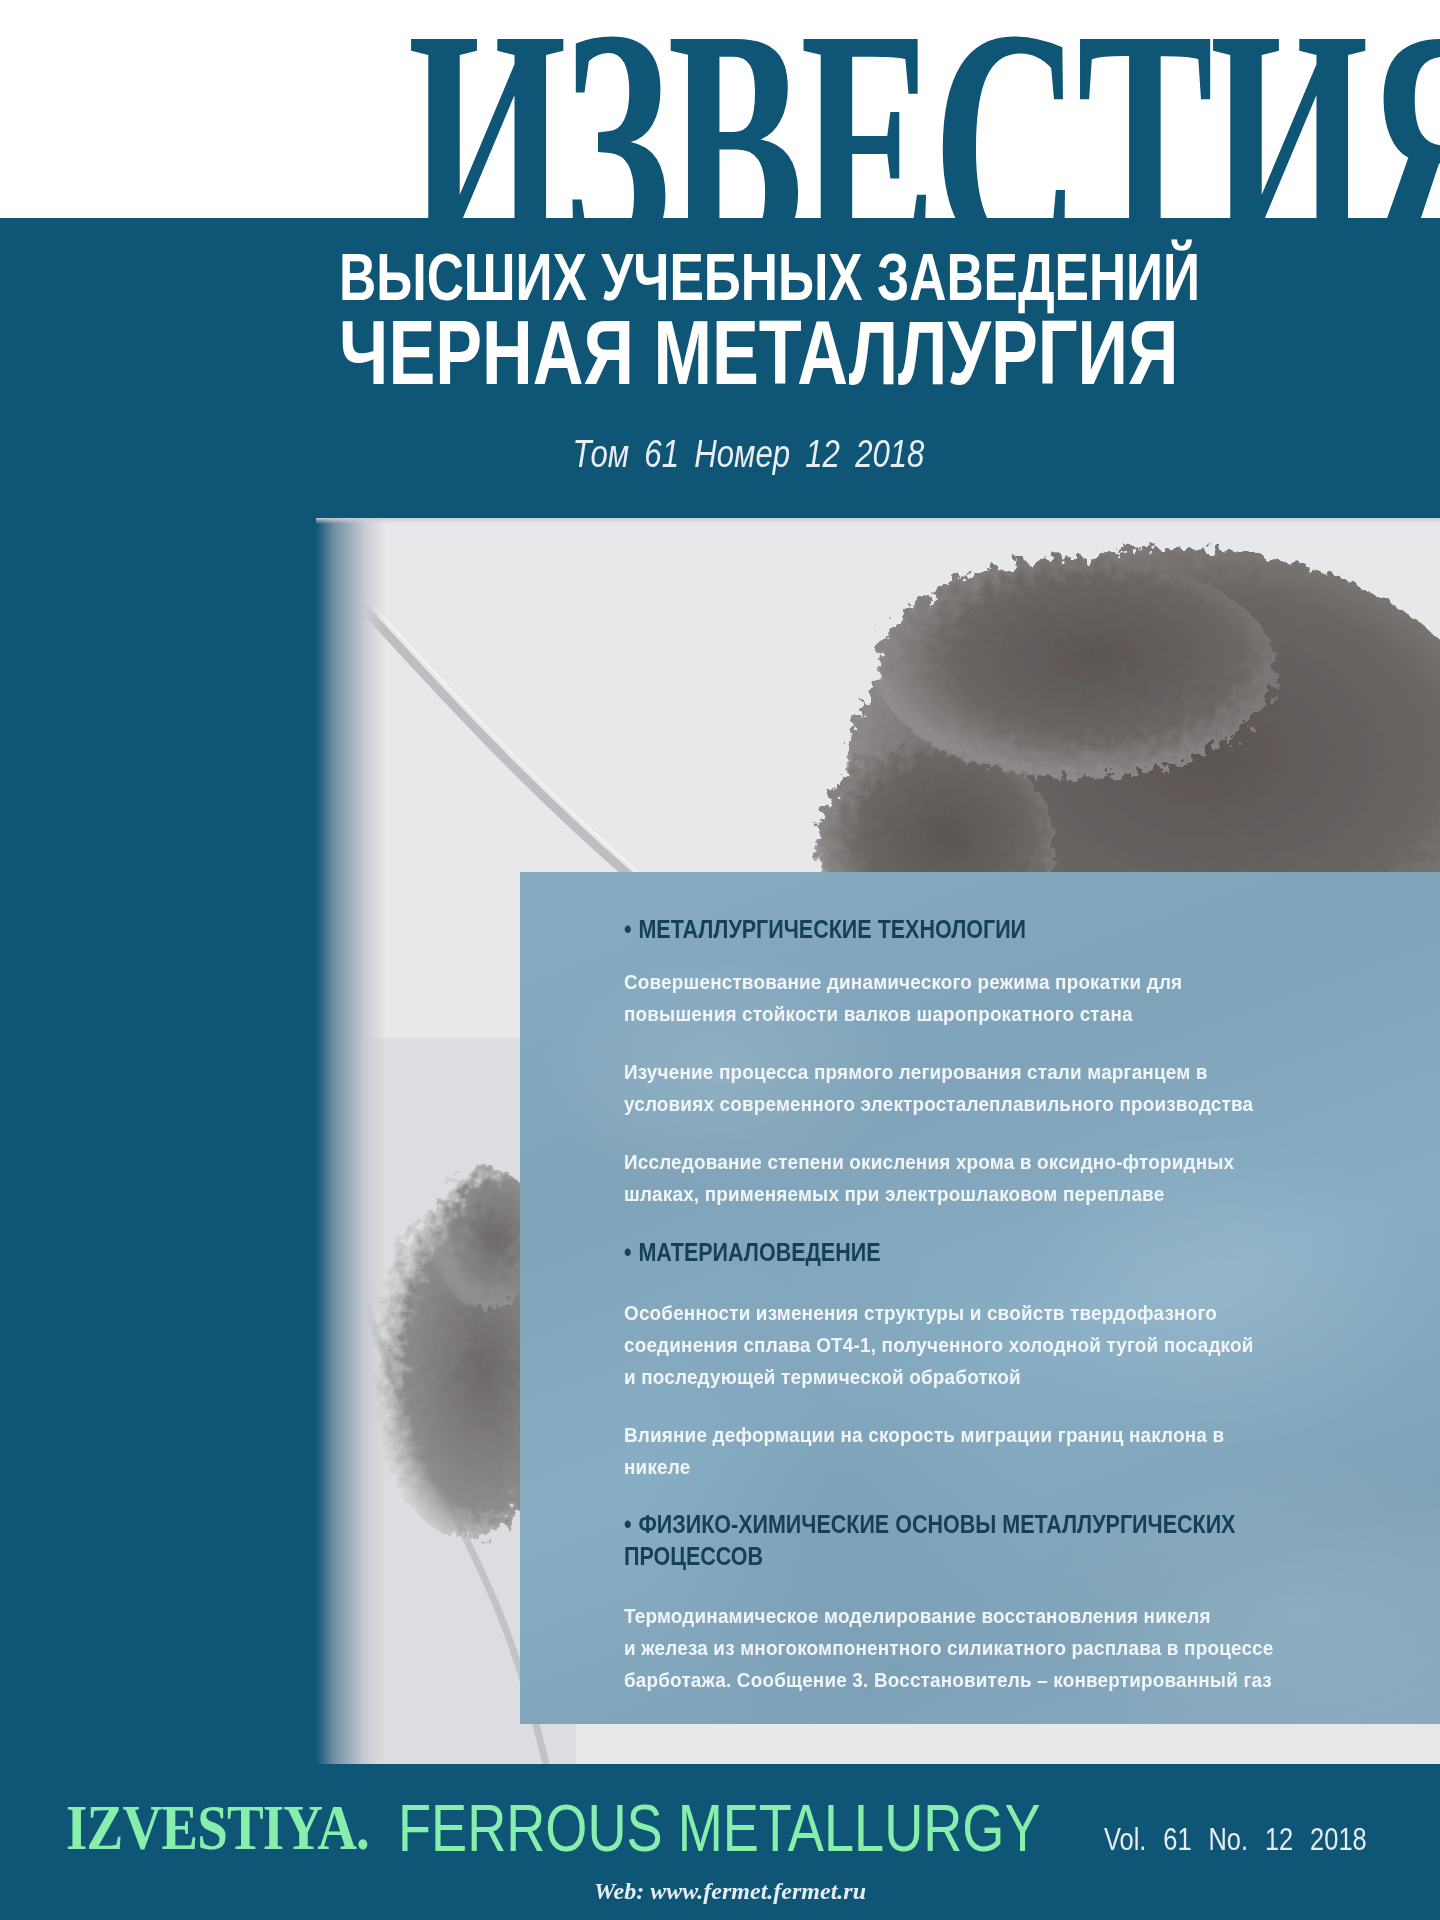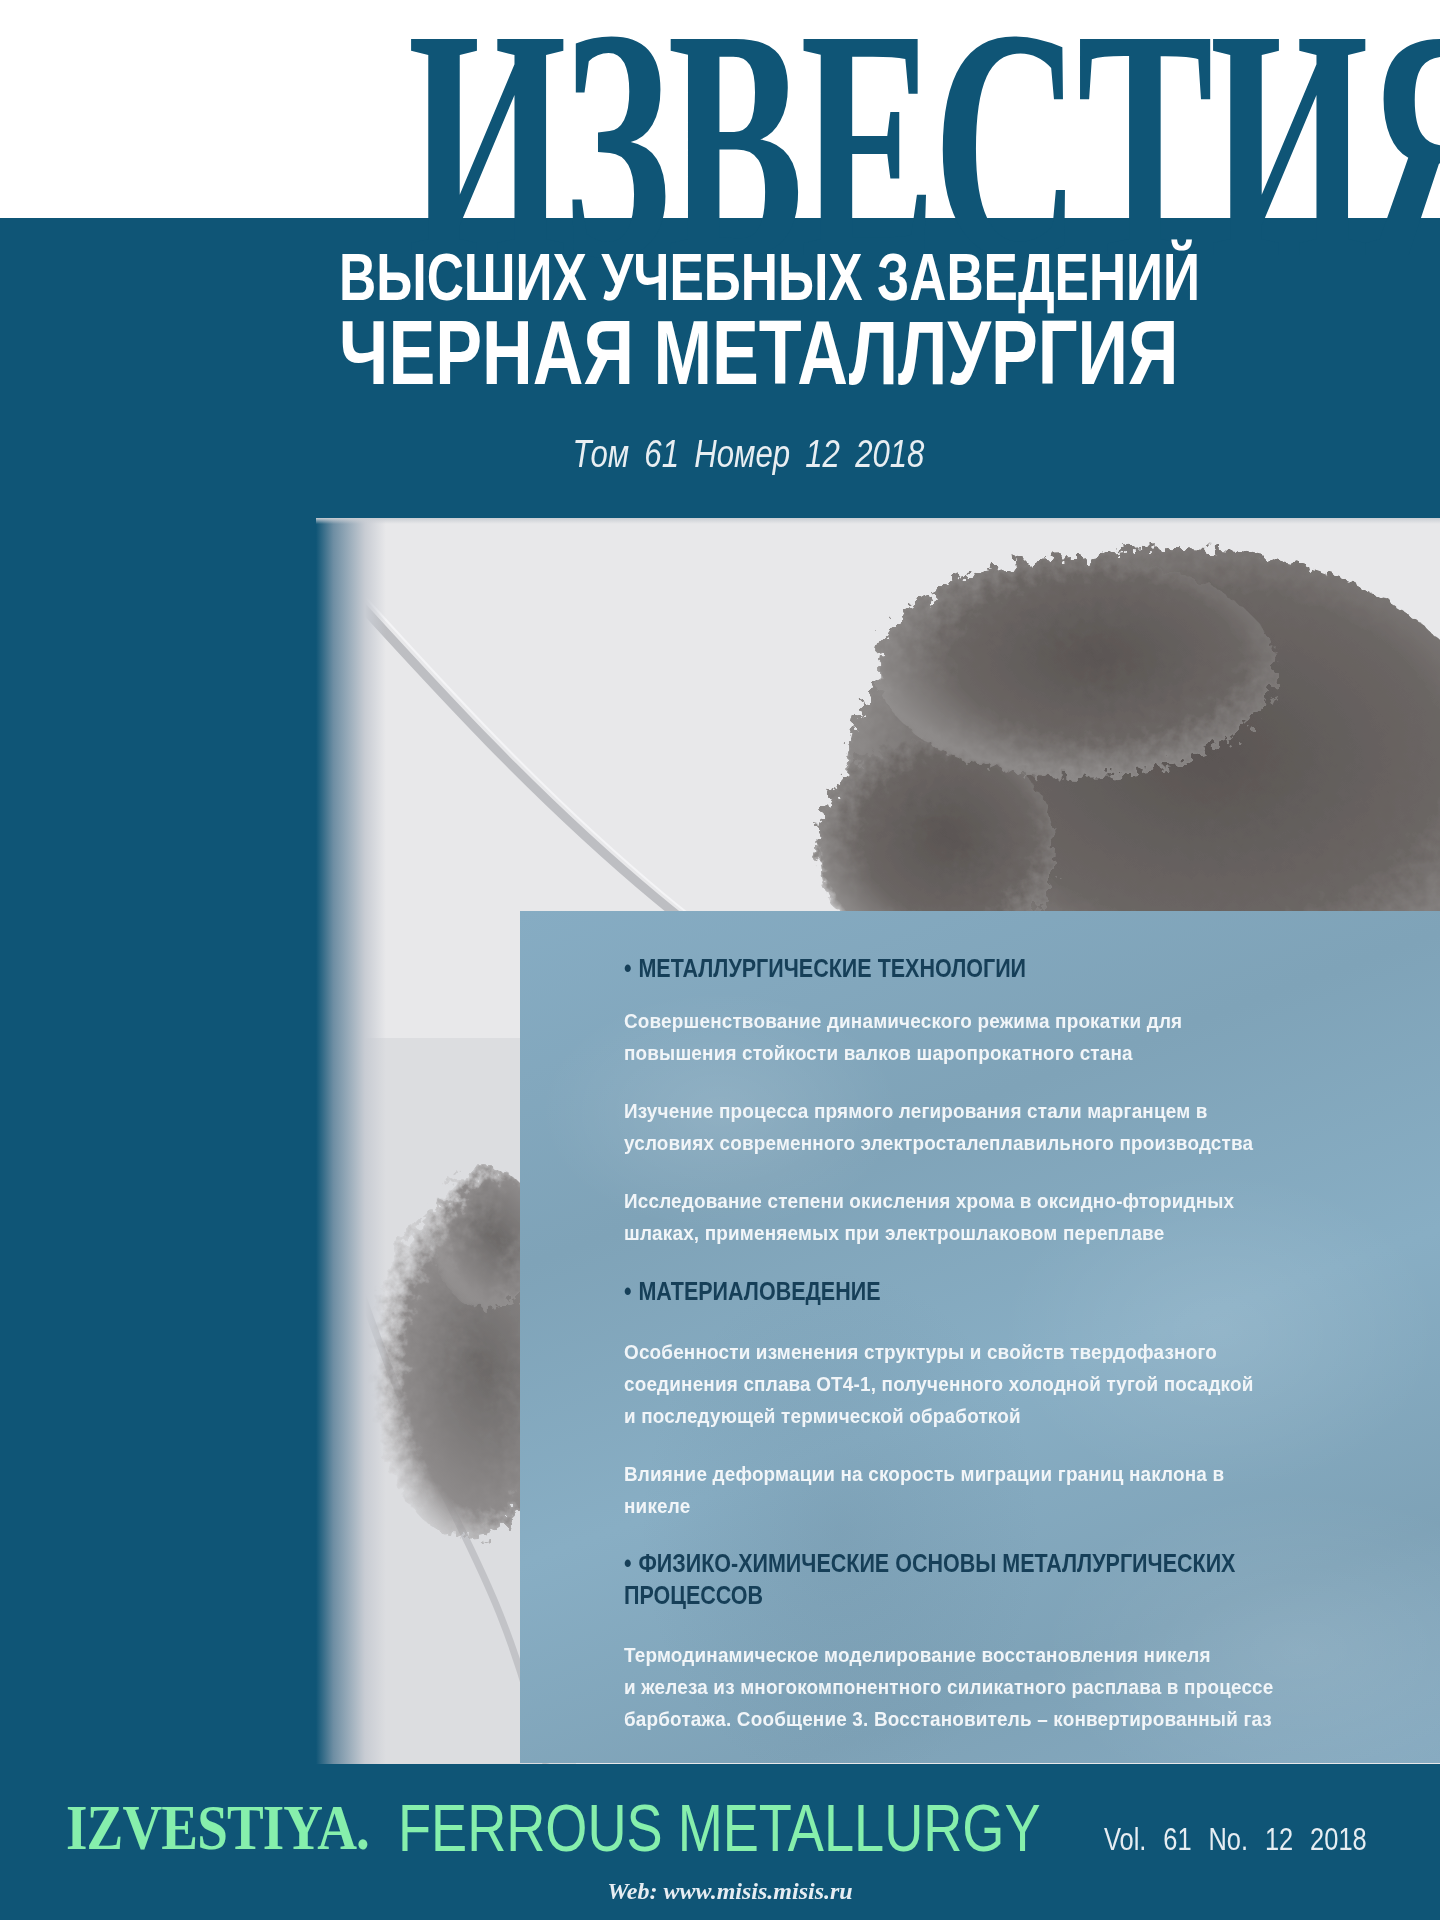--- a/index.html
+++ b/index.html
@@ -109,21 +109,21 @@
       left: 0; top: 520px;
       width: 260px; height: 726px;
       background: #dcdde0;
     }
     .cover-image svg {
       position: absolute;
       left: 0; top: 0;
     }
     .toc-box {
       position: absolute;
-      left: 520px; top: 911px;
+      left: 520px; top: 872px;
       width: 920px; height: 852px;
       background: linear-gradient(160deg, #86acc3 0%, #7fa3b8 30%, #88aec4 55%, #7ea2b7 80%, #86aac0 100%);
     }
     .toc-box .mottle {
       position: absolute;
       inset: 0;
       background:
         radial-gradient(ellipse 180px 120px at 200px 200px, rgba(255,255,255,0.12), rgba(255,255,255,0)),
         radial-gradient(ellipse 220px 160px at 700px 420px, rgba(255,255,255,0.10), rgba(255,255,255,0)),
         radial-gradient(ellipse 200px 260px at 320px 620px, rgba(90,120,140,0.18), rgba(90,120,140,0)),
@@ -307,13 +307,13 @@
     <span>и железа из многокомпонентного силикатного расплава в процессе</span>
     <span>барботажа. Сообщение 3. Восстановитель – конвертированный газ</span>
   </div>
 </div>
 
 <div class="footer-title">
   <span class="serif-part">IZVESTIYA.</span>
   <span class="sans-part">FERROUS METALLURGY</span>
 </div>
 <div class="footer-vol">Vol. 61   No. 12   2018</div>
-<div class="footer-web">Web: www.misis.misis.ru</div>
+<div class="footer-web">Web: www.fermet.fermet.ru</div>
 
 </body></html>

